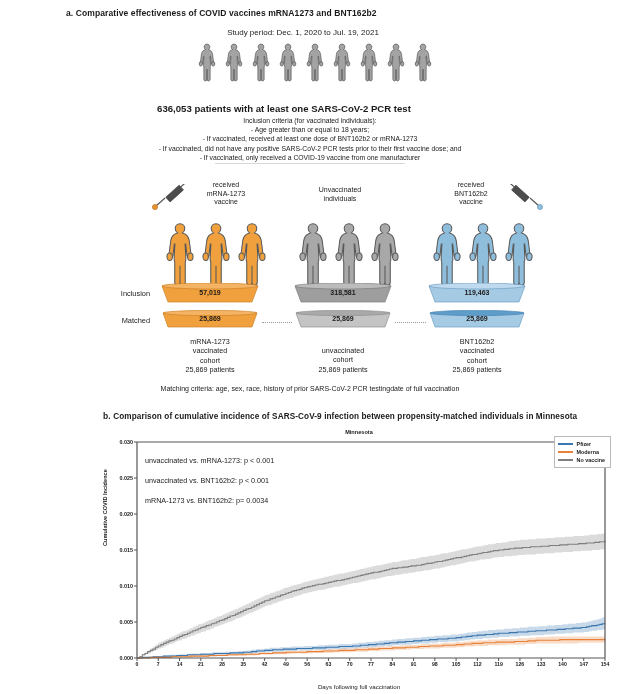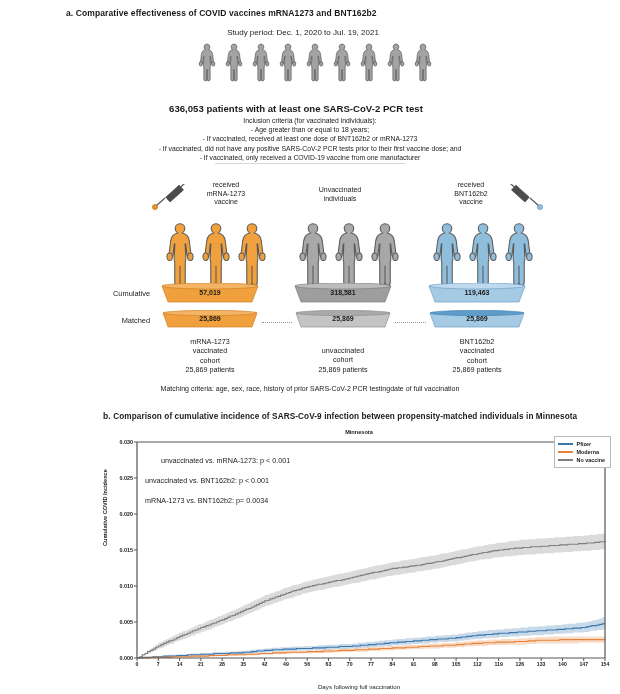--- a/index.html
+++ b/index.html
@@ -21,21 +21,21 @@
   .study-period{
     position:absolute;left:0;top:28px;width:606px;text-align:center;
     font-size:8px;
   }
   
   .people-row{position:absolute;display:flex;}
   .person{position:relative;}
   .person svg{display:block;}
 
   .headline{
-    position:absolute;left:12px;top:103px;width:568px;text-align:center;
+    position:absolute;left:0;top:103px;width:568px;text-align:center;
     font-size:9.6px;font-weight:bold;
   }
   .criteria{
     position:absolute;left:0;top:116px;width:620px;text-align:center;
     font-size:6.8px;line-height:9.2px;
   }
   .criteria div{white-space:nowrap;}
 
   .divider{
     position:absolute;left:215px;top:163px;width:190px;height:1px;background:#d8d8d8;
@@ -291,21 +291,21 @@
     </div>
     <div class="person" style="margin-right: 0px;">
       <svg width="30" height="65" viewBox="0 0 40 86">
         <path d="M20 2 C16.2 2 13.6 4.8 13.6 8.4 C13.6 11 14.9 13 16.6 14.2 C11.6 15.6 8.2 19.4 7.6 25 L5.2 44 C5.0 46.2 6.2 47.6 7.8 47.6 C9.2 47.6 10.3 46.5 10.5 45 L12.4 29 L13.2 29 L12.2 48 C12.1 50 12.4 51.6 13.0 53 L13.0 80 C13.0 82.4 14.5 84 16.6 84 C18.6 84 20.0 82.4 20.0 80 L20.0 58 L20.0 80 C20.0 82.4 21.4 84 23.4 84 C25.5 84 27.0 82.4 27.0 80 L27.0 53 C27.6 51.6 27.9 50 27.8 48 L26.8 29 L27.6 29 L29.5 45 C29.7 46.5 30.8 47.6 32.2 47.6 C33.8 47.6 35.0 46.2 34.8 44 L32.4 25 C31.8 19.4 28.4 15.6 23.4 14.2 C25.1 13 26.4 11 26.4 8.4 C26.4 4.8 23.8 2 20 2 Z" fill="#8FBEDD" stroke="#5a5a5a" stroke-width="1.4"></path>
         <ellipse cx="6.2" cy="46" rx="3.6" ry="5.0" fill="#8FBEDD" stroke="#5a5a5a" stroke-width="1.4"></ellipse>
         <ellipse cx="33.8" cy="46" rx="3.6" ry="5.0" fill="#8FBEDD" stroke="#5a5a5a" stroke-width="1.4"></ellipse>
       </svg>
     </div>
   </div>
 
-<div class="row-label" style="left:60px;top:289px;">Cumulative</div>
+<div class="row-label" style="left:60px;top:289px;">Inclusion</div>
 <div class="row-label" style="left:60px;top:316px;">Matched</div>
 
 <div class="cyl" style="left:160px;top:283px;">
   <svg width="100" height="22" viewBox="0 0 100 22">
     <path d="M2,3 L98,3 L92,19 L8,19 Z" fill="#F0A03C" stroke="#cf8228" stroke-width="0.7"></path>
     <ellipse cx="50" cy="3" rx="48" ry="3" fill="#F4B464" stroke="#cf8228" stroke-width="0.7"></ellipse>
   </svg>
   <div class="val" style="top:6px;">57,019</div>
 </div>
 <div class="cyl" style="left:293px;top:283px;">
@@ -447,21 +447,21 @@
       <div class="xtick" style="left: 343.091px; top: 233px;">105</div>
       <div class="xtick" style="left: 364.364px; top: 233px;">112</div>
       <div class="xtick" style="left: 385.636px; top: 233px;">119</div>
       <div class="xtick" style="left: 406.909px; top: 233px;">126</div>
       <div class="xtick" style="left: 428.182px; top: 233px;">133</div>
       <div class="xtick" style="left: 449.455px; top: 233px;">140</div>
       <div class="xtick" style="left: 470.727px; top: 233px;">147</div>
       <div class="xtick" style="left: 492px; top: 233px;">154</div>
     </div>
   <div id="pval-host">
-      <div class="pval" style="left: 58px; top: 28px;">unvaccinated vs. mRNA-1273: p &lt; 0.001</div>
+      <div class="pval" style="left: 42px; top: 28px;">unvaccinated vs. mRNA-1273: p &lt; 0.001</div>
       <div class="pval" style="left: 42px; top: 48px; text-align: right;">unvaccinated vs. BNT162b2: p &lt; 0.001</div>
       <div class="pval" style="left: 42px; top: 68px;">mRNA-1273 vs. BNT162b2: p= 0.0034</div>
     </div>
   <div class="legend" id="legend" style="right:4px;top:8px;">
       <div class="li">
         <span class="sw" style="background: rgb(59, 119, 175);"></span>
         <span class="lt">Pfizer</span>
       </div>
       <div class="li">
         <span class="sw" style="background: rgb(232, 130, 58);"></span>

